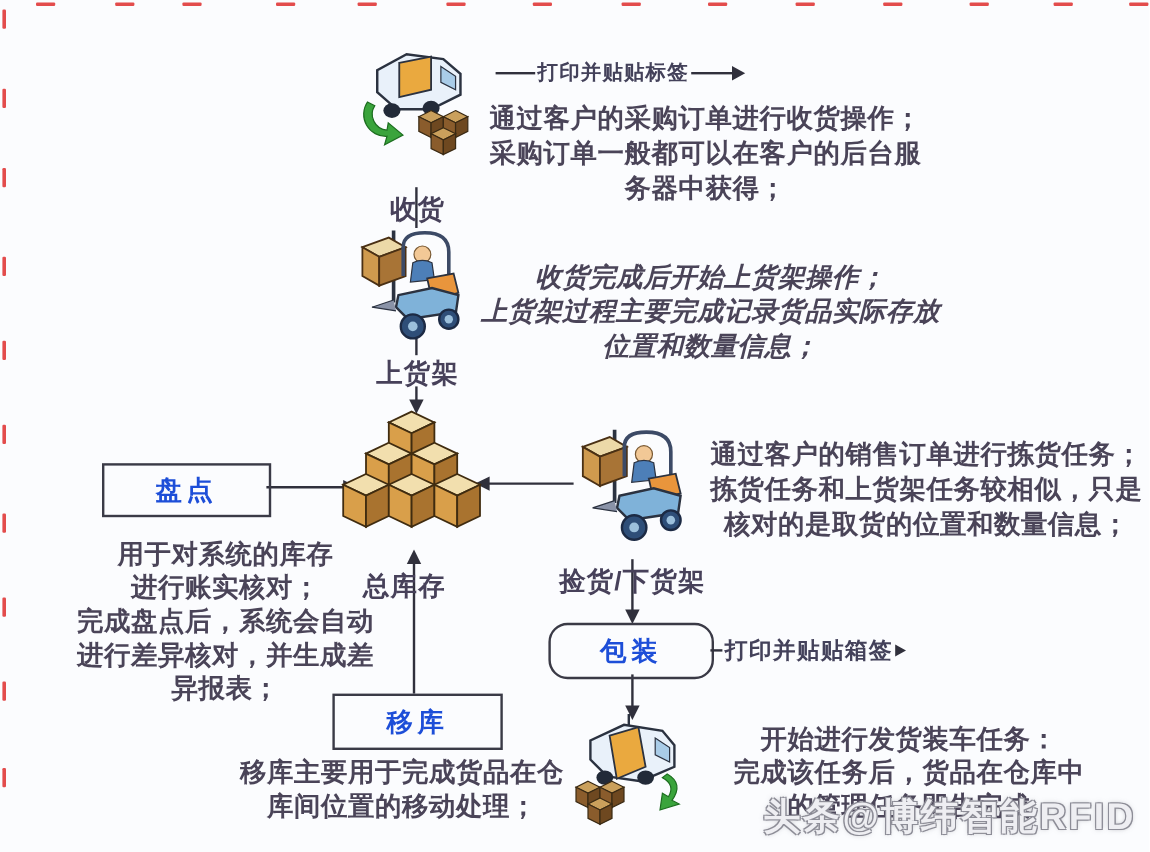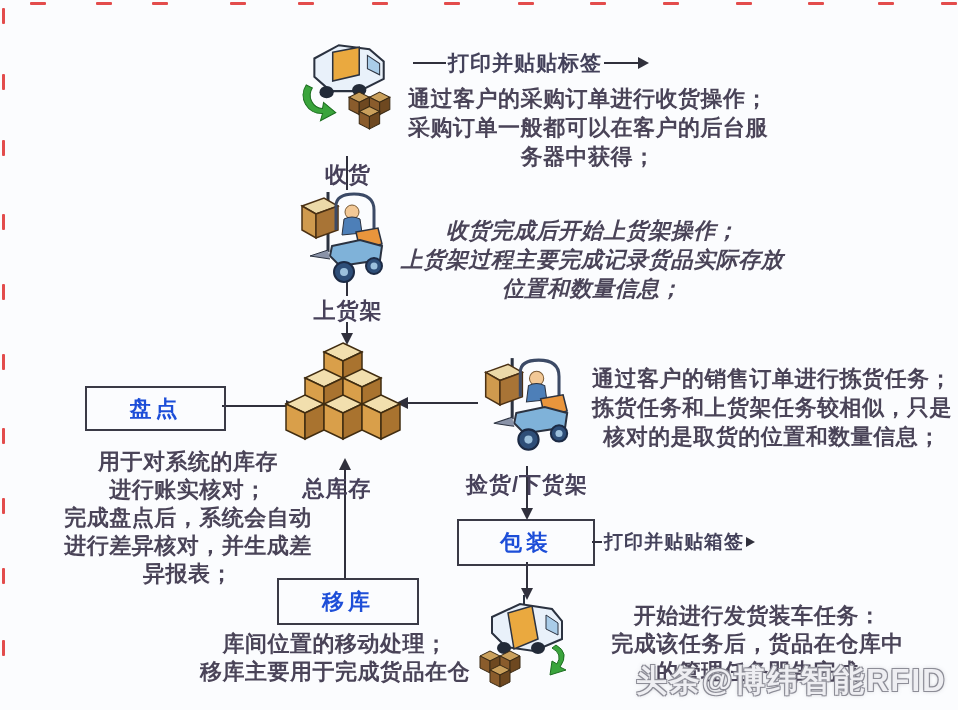--- a/index.html
+++ b/index.html
@@ -20,21 +20,21 @@
   .nbox span{font-size:22px;font-weight:700;color:#1d4ed8;letter-spacing:4px;}
   .annot{
     position:absolute;font-size:22px;font-weight:700;line-height:29px;
     text-align:center;color:#4a4458;z-index:3;letter-spacing:0.5px;
   }
   .annot div{white-space:nowrap;}
   .tag{
     position:absolute;display:flex;align-items:center;z-index:3;
   }
   .tag .tag-text{
-    font-size:21px;font-weight:700;color:#43415a;letter-spacing:1px;
+    font-size:17px;font-weight:700;color:#43415a;letter-spacing:1px;
     margin:0 2px;white-space:nowrap;
   }
   .tag .tag-text.lg{font-size:19px;}
   .tag-line{height:2px;background:#30303c;display:inline-block;}
   .tri-right{
     width:0;height:0;display:inline-block;
     border-left:11px solid #30303c;
     border-top:6px solid transparent;
     border-bottom:6px solid transparent;
   }
@@ -173,21 +173,21 @@
   </svg>
 
   <div class="nlabel" style="left:320px;top:132px;width:56px;margin-top:28px;">收货</div>
   <div class="nlabel" style="left:310px;top:296px;width:76px;">上货架</div>
   <div class="nlabel" style="left:298px;top:474px;width:78px;">总库存</div>
   <div class="nlabel" style="left:452px;top:470px;width:150px;text-align:center;">捡货/下货架</div>
 
   <div class="nbox" style="left:85px;top:386px;width:137px;height:41px;">
     <span>盘点</span>
   </div>
-  <div class="nbox" style="left:457px;top:519px;width:134px;height:43px;">
+  <div class="nbox" style="left:457px;top:519px;width:134px;height:43px;border-radius:16px;">
     <span>包装</span>
   </div>
   <div class="nbox" style="left:277px;top:578px;width:138px;height:43px;">
     <span>移库</span>
   </div>
 
   <div class="tag" style="left:413px;top:49px;">
     <span class="tag-line" style="width:33px;"></span>
     <span class="tag-text">打印并贴贴标签</span>
     <span class="tag-line" style="width:34px;"></span>
@@ -219,22 +219,22 @@
     <div>异报表；</div>
   </div>
 
   <div class="annot" style="left:582px;top:364px;width:380px;">
     <div>通过客户的销售订单进行拣货任务；</div>
     <div>拣货任务和上货架任务较相似，只是</div>
     <div>核对的是取货的位置和数量信息；</div>
   </div>
 
   <div class="annot" style="left:182px;top:630px;width:306px;line-height:28px;">
+    <div>移库主要用于完成货品在仓</div>
     <div>库间位置的移动处理；</div>
-    <div>移库主要用于完成货品在仓</div>
   </div>
 
   <div class="annot" style="left:585px;top:602px;width:345px;line-height:28px;">
     <div>开始进行发货装车任务：</div>
     <div>完成该任务后，货品在仓库中</div>
     <div>的管理任务即告完成</div>
   </div>
 
   <div class="watermark">头条@博纬智能RFID</div>
 

